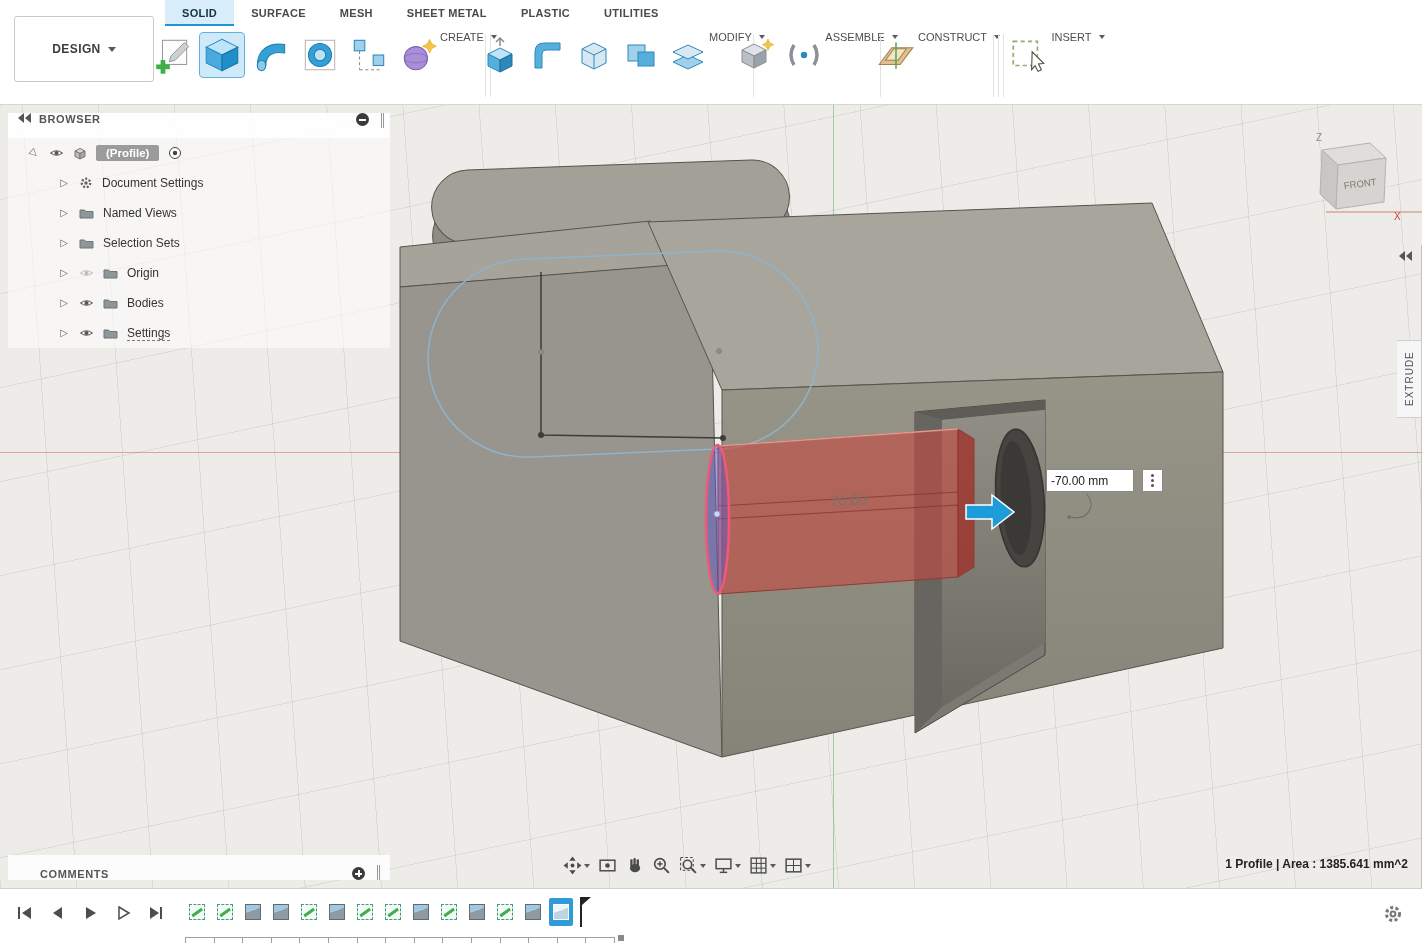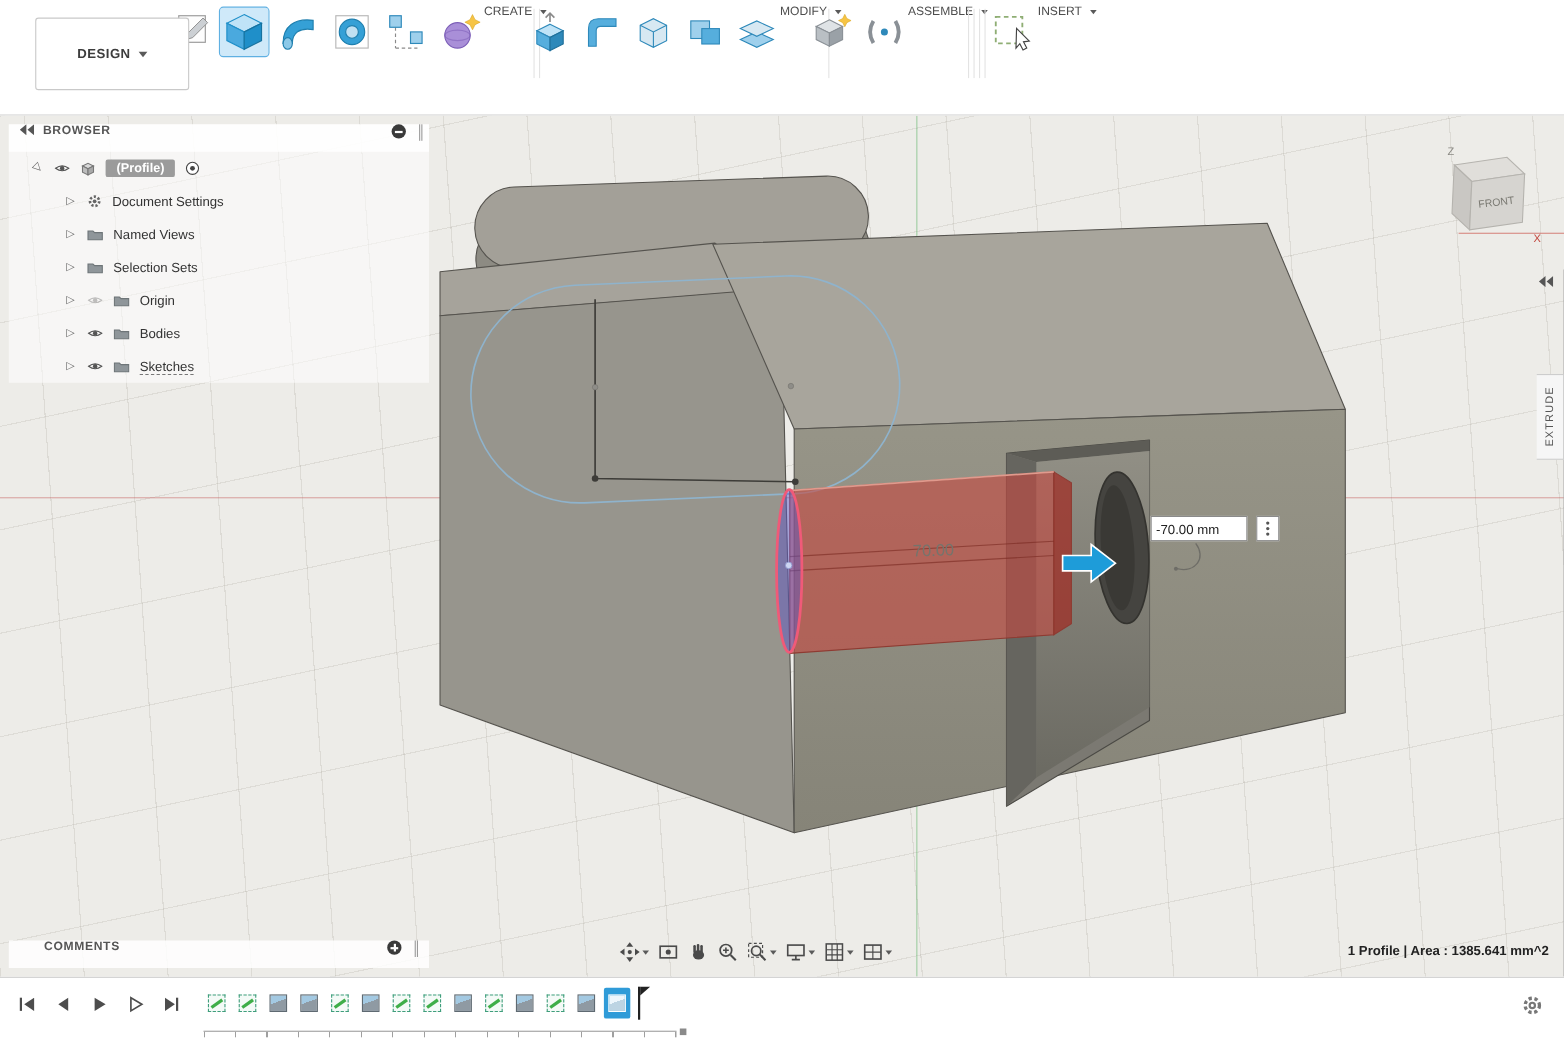--- a/index.html
+++ b/index.html
@@ -5,21 +5,21 @@
   * { box-sizing: border-box; }
   html,body { margin:0; padding:0; width:1422px; height:950px; overflow:hidden;
               font-family:"Liberation Sans","DejaVu Sans",sans-serif; background:#fff; }
   .app { position:relative; width:1422px; height:950px; background:#fff; }
 
   
   .toolbar { position:absolute; top:0; left:0; width:1422px; height:105px; background:#fff;
              border-bottom:1px solid #d6d6d6; z-index:20; }
   .design-btn { position:absolute; left:14px; top:16px; width:140px; height:66px; background:#fff;
                 border:1px solid #c9c9c9; border-radius:3px; display:flex; align-items:center;
-                justify-content:center; gap:7px; cursor:pointer;margin-left:18px; }
+                justify-content:center; gap:7px; cursor:pointer; }
   .design-btn span.lbl { font-size:12px; font-weight:bold; color:#3d3d3d; letter-spacing:.4px; }
   .caret { width:0; height:0; border-left:4px solid transparent; border-right:4px solid transparent;
            border-top:5px solid #5a5a5a; display:inline-block; }
   .caret-sm { width:0; height:0; border-left:3px solid transparent; border-right:3px solid transparent;
               border-top:4px solid #5a5a5a; display:inline-block; margin-left:2px; }
   .toolbar-right { margin-left:165px; }
   .tabs { display:flex; height:26px; align-items:stretch; }
   .tab { padding:0 17px; line-height:26px; font-size:11px; font-weight:bold; color:#4a4a4a;
          letter-spacing:.3px; cursor:pointer; }
   .tab.active { background:#d8ecf9; color:#13313f; box-shadow:inset 0 -2px 0 #1e96d6; }
@@ -68,21 +68,21 @@
   .b-root { padding-left:20px; }
   .b-child { padding-left:50px; }
   .tri { font-size:10px; color:#666; width:12px; text-align:center; cursor:pointer; line-height:1; }
   .tri.open { transform:rotate(45deg); }
   .pill { background:#9b9b9b; color:#fff; font-weight:bold; font-size:11.5px; padding:2px 10px; border-radius:2px; }
   .lbl-dash { border-bottom:1px dashed #777; }
   .dim-eye { opacity:.35; }
 
   
   .comments-bar { position:absolute; left:8px; top:750px; width:382px; height:25px; z-index:7;
-                  background:rgba(255,255,255,.85); display:flex; align-items:flex-start; gap:8px; padding:0 12px 0 32px; }
+                  background:rgba(255,255,255,.85); display:flex; align-items:flex-end; gap:8px; padding:0 12px 0 32px; }
   .navbar { position:absolute; left:560px; top:747px; display:flex; align-items:center; gap:2px; z-index:7; }
   .nav-btn { height:27px; border:none; background:transparent; display:flex; align-items:center;
              justify-content:center; padding:2px 3px; cursor:pointer; border-radius:2px; }
   .status { position:absolute; right:14px; top:752px; font-size:12px; font-weight:bold; color:#222; z-index:7; }
 
   .extrude-tab { position:absolute; right:0; top:235px; width:25px; height:78px; background:#f6f6f6;
                  border:1px solid #cdcdcd; border-right:none; z-index:8; display:flex; align-items:center;
                  justify-content:center; writing-mode:vertical-rl; transform:rotate(180deg);
                  font-size:10px; color:#555; letter-spacing:1px; cursor:pointer; }
   .collapse-right { position:absolute; right:10px; top:146px; z-index:8; cursor:pointer; line-height:0; }
@@ -116,20 +116,28 @@
 
 <div class="app">
 
   <header class="toolbar">
     <div class="design-btn">
       <span class="lbl">DESIGN</span>
       <span class="caret"></span>
     </div>
 
     <div class="toolbar-right">
+      <nav class="tabs">
+        <div class="tab active">SOLID</div>
+        <div class="tab">SURFACE</div>
+        <div class="tab">MESH</div>
+        <div class="tab">SHEET METAL</div>
+        <div class="tab">PLASTIC</div>
+        <div class="tab">UTILITIES</div>
+      </nav>
 
       <div class="groups">
 
         <section class="group g-create">
           <div class="icons">
             <button class="tool">
               <svg width="42" height="42" viewBox="0 0 40 40">
                 <rect x="10" y="6" width="23" height="23" fill="#fdfdfd" stroke="#9a9a9a"></rect>
                 <path d="M31,8 l4,4 -13,13 -5.5,1.5 1.5,-5.5 z" fill="#ccd0d4" stroke="#8a8a8a" stroke-width="0.8"></path>
                 <rect x="4" y="29" width="13" height="4.5" fill="#3fae49"></rect>
@@ -240,20 +248,35 @@
               </svg>
             </button>
           </div>
           <div class="glabel">
             <span>ASSEMBLE</span>
             <span class="caret-sm"></span>
           </div>
         </section>
         <div class="vdiv"></div>
 
+        <section class="group g-construct">
+          <div class="icons">
+            <button class="tool">
+              <svg width="42" height="42" viewBox="0 0 40 40">
+                <polygon points="4,29 16,13 36,13 24,29" fill="#e3c08f" stroke="#a5814f"></polygon>
+                <polygon points="10,25 18,14 30,14 22,25" fill="#f4e4c4" stroke="#a5814f"></polygon>
+                <line x1="20" y1="8" x2="20" y2="33" stroke="#3fae49" stroke-width="1.4"></line>
+              </svg>
+            </button>
+          </div>
+          <div class="glabel">
+            <span>CONSTRUCT</span>
+            <span class="caret-sm"></span>
+          </div>
+        </section>
         <div class="vdiv"></div>
 
         <div class="vdiv"></div>
 
         <div class="vdiv"></div>
 
         <section class="group g-select">
           <div class="icons">
             <button class="tool">
               <svg width="42" height="42" viewBox="0 0 40 40">
@@ -438,21 +461,21 @@
 
       <div class="b-row b-child">
         <span class="tri">▷</span>
         <svg width="15" height="10" viewBox="0 0 15 10">
           <path d="M1.5,5 Q7.5,0.5 13.5,5 Q7.5,9.5 1.5,5 Z" fill="none" stroke="#555"></path>
             <circle cx="7.5" cy="5" r="2" fill="#555"></circle>
         </svg>
         <svg width="15" height="12" viewBox="0 0 15 12">
           <path d="M1,3 h4.5 l1.5,1.5 H14 V11 H1 Z" fill="#8f969a" stroke="#6e7578"></path>
         </svg>
-        <span class="lbl-dash">Sketches</span>
+        <span class="lbl-dash">Settings</span>
       </div>
     </aside>
 
     <div class="comments-bar">
       <span class="panel-title">COMMENTS</span>
       <span class="circle-ic plus"></span>
       <span class="grip"></span>
     </div>
 
     <div class="navbar">

